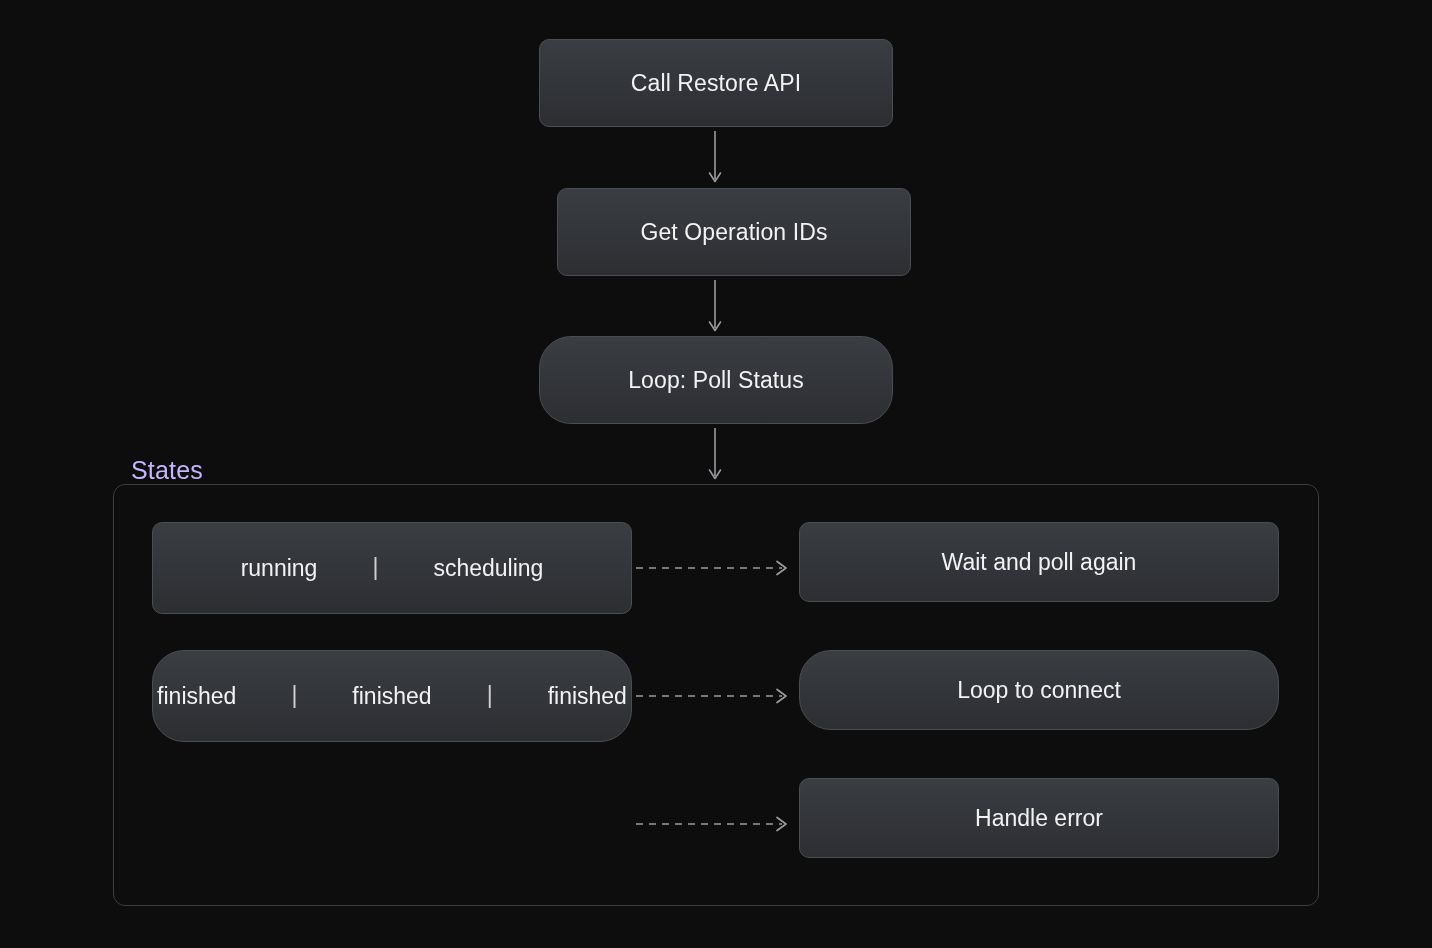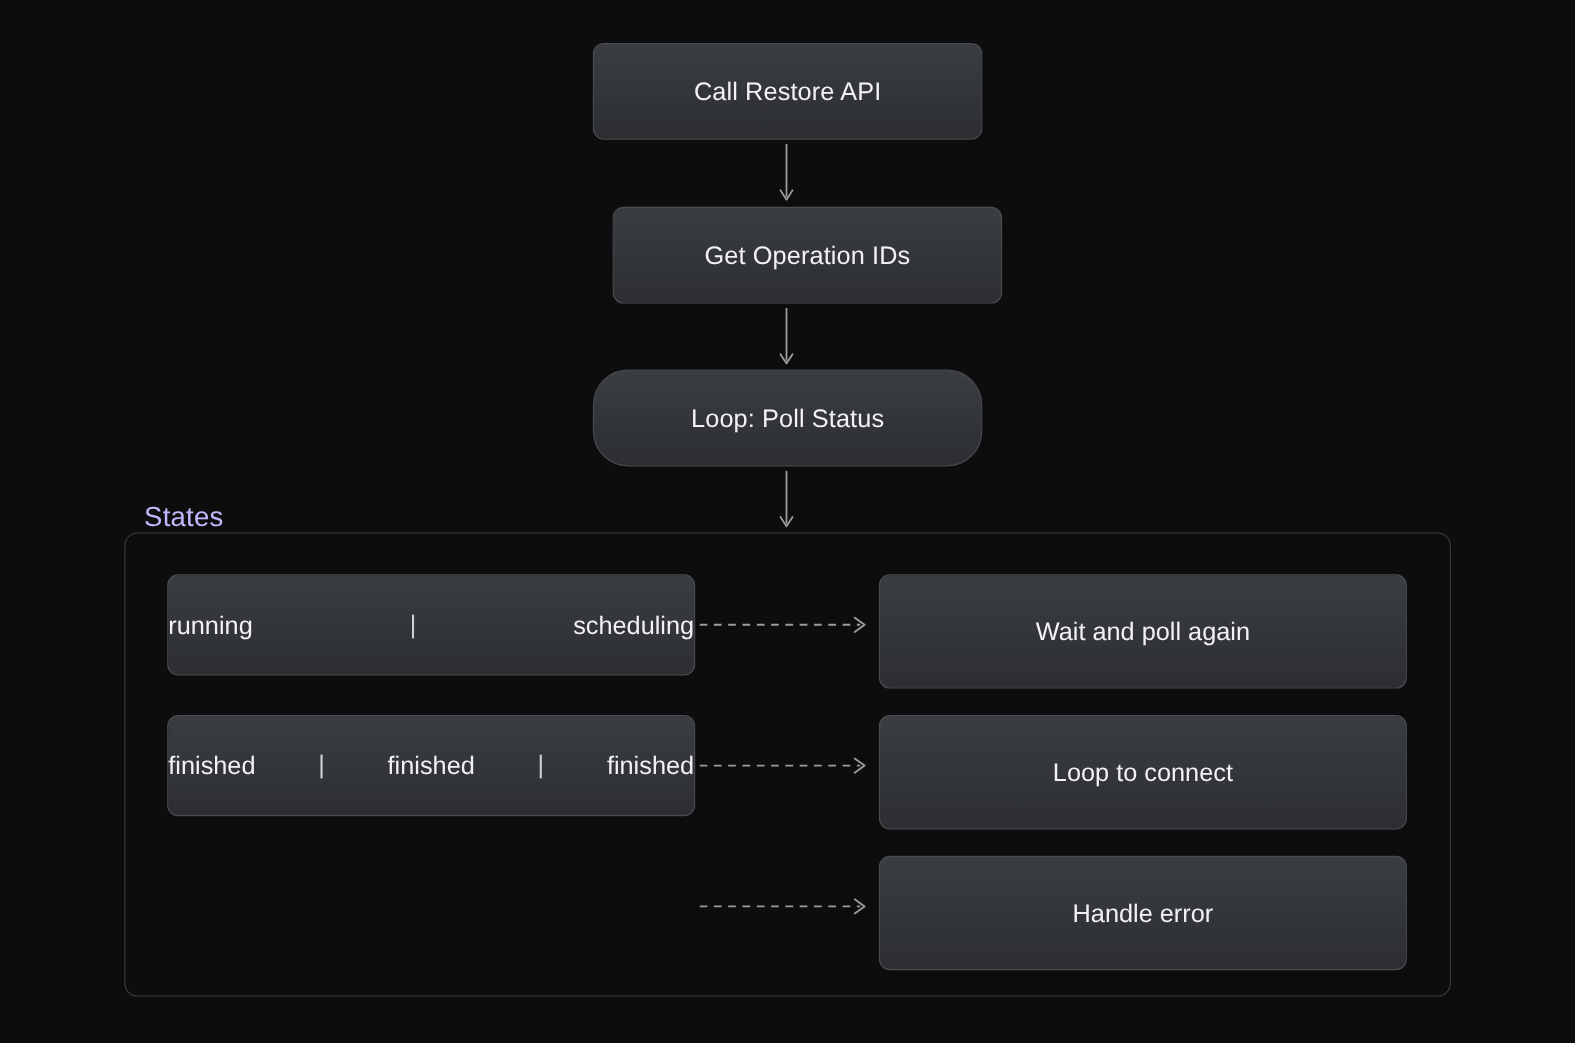--- a/index.html
+++ b/index.html
@@ -87,43 +87,44 @@
     position: absolute;
     left: 152px;
     width: 480px;
     height: 92px;
     box-sizing: border-box;
     border-radius: 10px;
     border: 1px solid #4a4d52;
     background: linear-gradient(180deg, #3a3d42 0%, #2c2e32 100%);
     display: flex;
     align-items: center;
-    justify-content: space-between;
+    justify-content: center;
     color: #f2f2f3;
     font-size: 23px;
     white-space: nowrap;
+    gap: 35px;
   }
   .action-box {
     position: absolute;
     left: 799px;
     width: 480px;
-    height: 104px;
+    height: 80px;
     box-sizing: border-box;
     border-radius: 10px;
     border: 1px solid #4a4d52;
     background: linear-gradient(180deg, #3a3d42 0%, #2c2e32 100%);
     display: flex;
     align-items: center;
     justify-content: center;
     color: #f2f2f3;
     font-size: 23px;
     white-space: nowrap;
   }
   .row-1 { top: 522px; }
-  .row-2 { top: 650px; }
+  .row-2 { top: 650px; border-radius: 32px; }
   .row-3 { top: 778px; }
 
   .state-seg {
     padding: 0 0;
   }
   .state-sep {
     color: #cfd0d2;
     font-size: 23px;
     padding: 0 0;
     margin: 0 20px;

